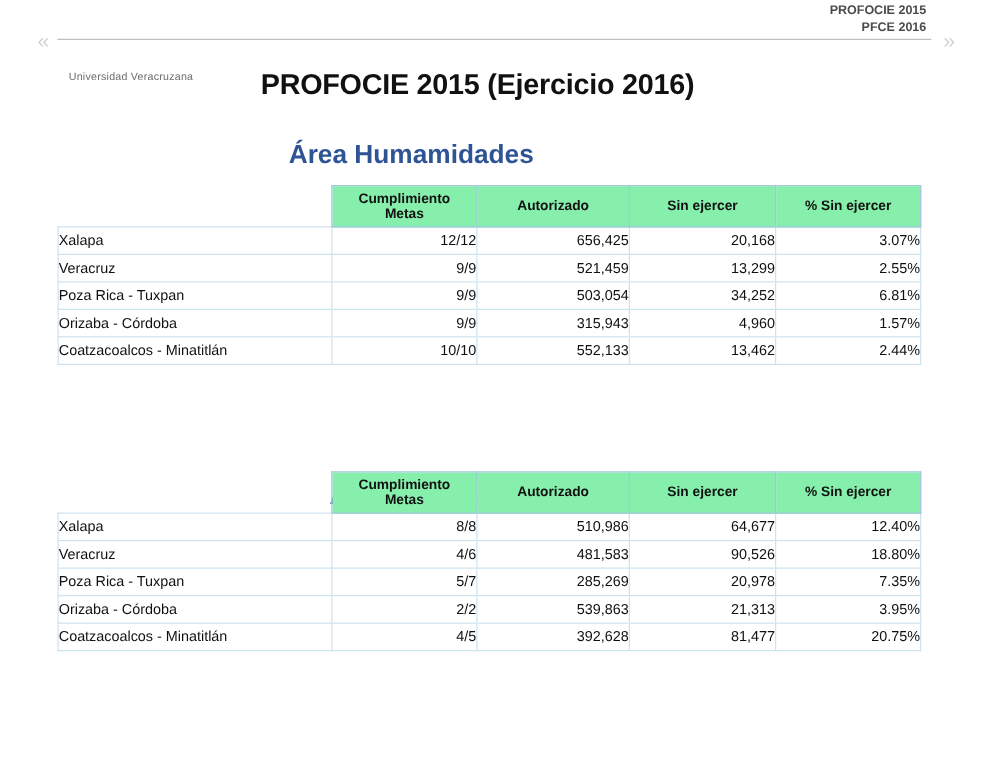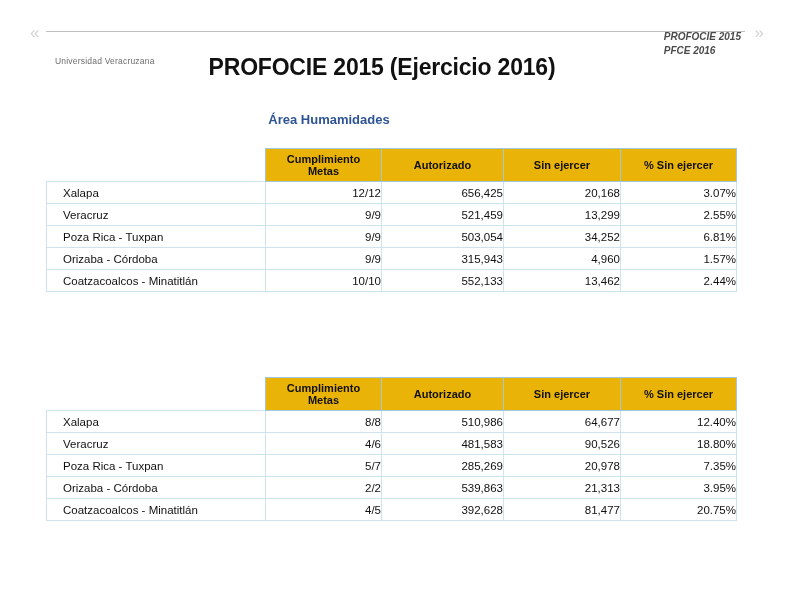--- a/index.html
+++ b/index.html
@@ -50,28 +50,27 @@
     top: 16px;
     font-size: 8.5px;
     color: #6d6d6d;
     letter-spacing: .2px;
     white-space: nowrap;
     margin-top: 40px;
   }
   .hdr-right {
     position: absolute;
     right: 50px;
-    top: 30px;
-    text-align: left;
+    top: 2px;
+    text-align: right;
     font-size: 10px;
     font-weight: bold;
     color: #4a4a4a;
     line-height: 14px;
     white-space: nowrap;
-    font-style: italic;
   }
 
   
   .slide-title {
     position: absolute;
     left: 0;
     top: 54px;
     width: 764px;
     text-align: center;
     font-size: 23px;
@@ -79,21 +78,21 @@
     color: #111111;
     letter-spacing: -.2px;
   }
 
   
   .section-title {
     position: absolute;
     width: 658px;
     left: 0;
     text-align: center;
-    font-size: 13px;
+    font-size: 21px;
     font-weight: bold;
     color: #2e5496;
   }
   #sec-title-1 { top: 112px; }
   #sec-title-2 { top: 339px; margin-top: 46px; }
 
   
   .tbl-wrap {
     position: absolute;
     left: 46px;
@@ -114,21 +113,21 @@
   table.data-table col.c-sin   { width: 117px; }
   table.data-table col.c-pct   { width: 116px; }
 
   .data-table th, .data-table td {
     padding: 0;
     font-weight: normal;
   }
 
   
   .hdr-row th {
-    background: #eab308;
+    background: #86efac;
     border: 1px solid #9fc8dd;
     font-weight: bold;
     font-size: 11px;
     text-align: center;
     height: 32px;
     line-height: 12px;
     color: #111;
   }
   .hdr-row th.blank-head {
     background: transparent;
@@ -137,21 +136,21 @@
 
   
   .body-row td {
     height: 21px;
     border-bottom: 1px solid #cfe3ee;
     text-align: right;
     color: #111;
   }
   .body-row td.cell-label {
     text-align: left;
-    padding-left: 16px;
+    padding-left: 0;
     border-left: 1px solid #cfe3ee;
     border-right: 1px solid #cfe3ee;
   }
   .body-row td.cell-num {
     border-left: 1px solid #cfe3ee;
   }
   .body-row td.cell-last {
     border-right: 1px solid #cfe3ee;
   }
   .body-row.first-body td {

